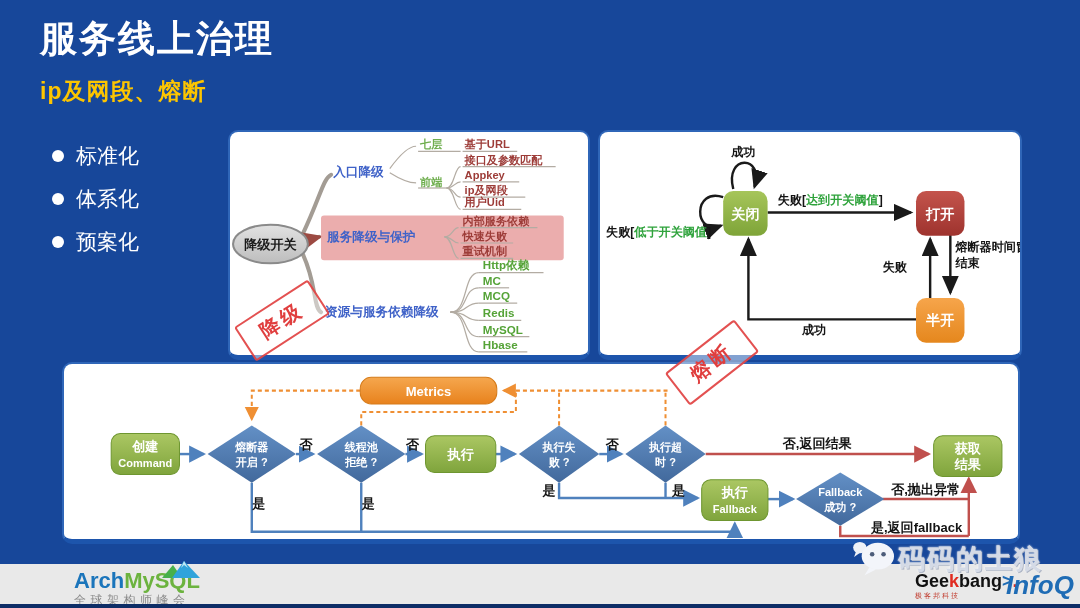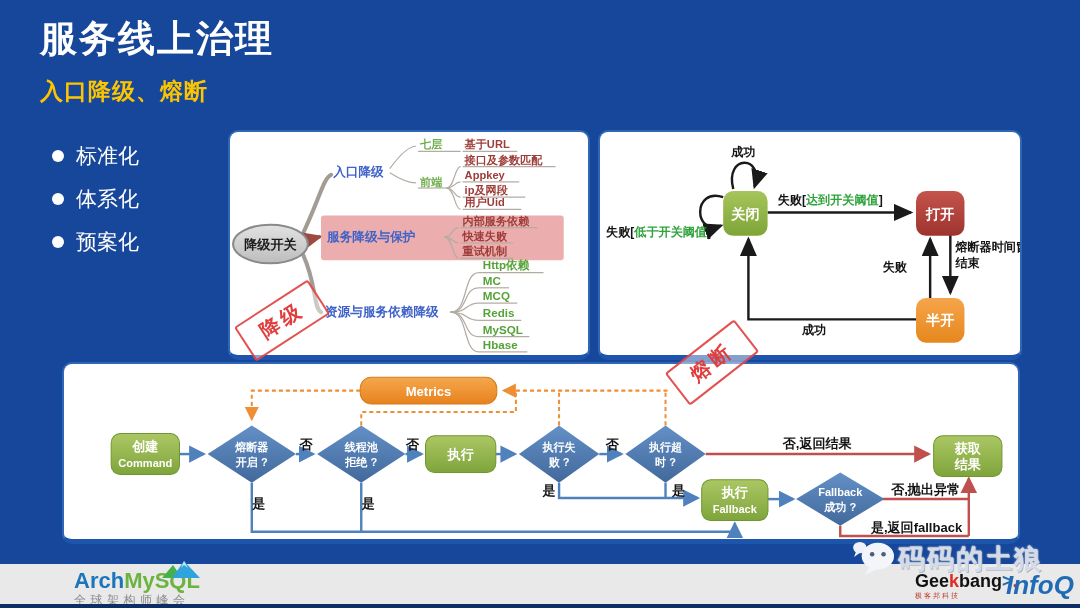--- a/index.html
+++ b/index.html
@@ -59,21 +59,21 @@
   .watermark{position:absolute;left:852px;top:540px;display:flex;align-items:center;z-index:5;}
   .watermark .wm-text{color:#d4dae6;font-size:27px;font-weight:bold;letter-spacing:2px;
     text-shadow:0 0 2px #ffffff,1px 1px 0 #9aa4b8;}
 </style>
 </head>
 <body>
 
 <div id="slide">
 
   <div class="title">服务线上治理</div>
-  <div class="subtitle">入口降级、熔断</div>
+  <div class="subtitle">ip及网段、熔断</div>
 
   <div class="bullets">
     <div class="bullet">
         <span class="dot"></span>
         <span>标准化</span>
       </div>
     <div class="bullet">
         <span class="dot"></span>
         <span>体系化</span>
       </div>

